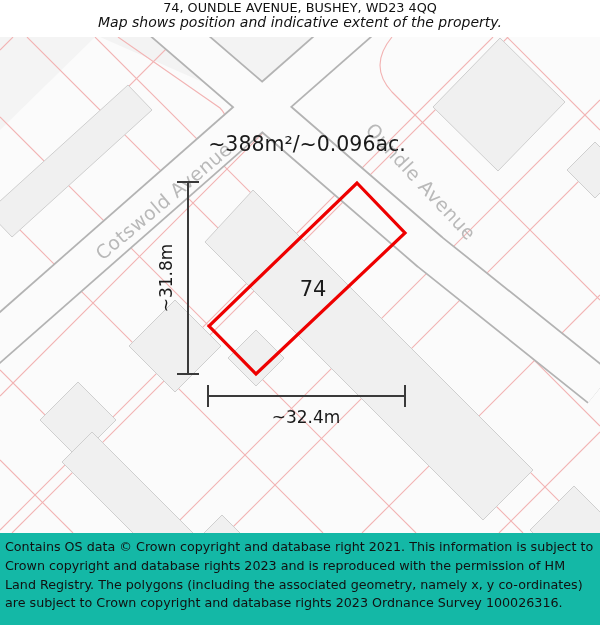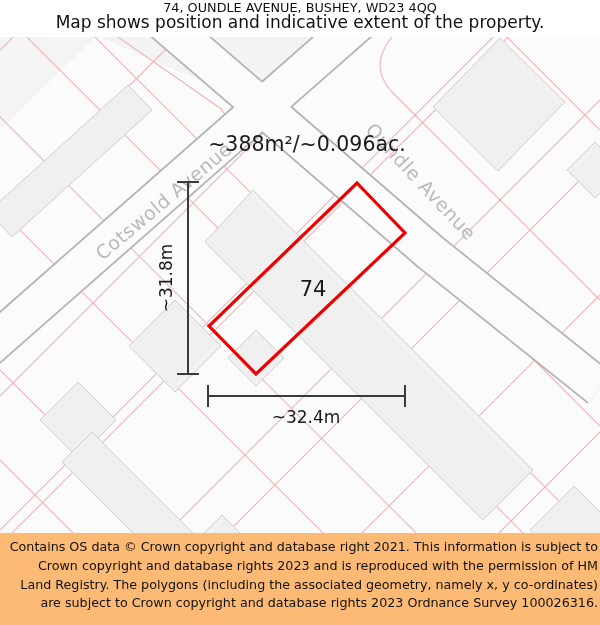--- a/index.html
+++ b/index.html
@@ -1,25 +1,25 @@
 <!DOCTYPE html>
 <html><head>
 <meta charset="utf-8">
 <style>
   html,body{margin:0;padding:0;background:#ffffff;}
   body{width:600px;height:625px;position:relative;overflow:hidden;
        font-family:"DejaVu Sans",sans-serif;color:#111;}
   .header{position:absolute;top:0;left:0;width:600px;height:37px;background:#fff;
           text-align:center;z-index:3;}
   .header .title{font-size:12.8px;line-height:15px;color:#111;}
-  .header .subtitle{font-size:17px;line-height:15px;color:#111;}
+  .header .subtitle{font-size:14px;line-height:15px;color:#111;font-style:italic;}
   .map-wrap{position:absolute;top:37px;left:0;width:600px;height:496px;overflow:hidden;}
   svg{display:block;}
-  .footer{position:absolute;top:533px;left:0;width:600px;height:92px;background:#fdba74;
-          z-index:3;text-align:right;}
+  .footer{position:absolute;top:533px;left:0;width:600px;height:92px;background:#14b8a6;
+          z-index:3;}
   .footer p{margin:0;padding:5px 2px 0 5px;font-size:12.7px;line-height:18.8px;color:#111;}
   .parcel{stroke:#f2b3b3;stroke-width:1.1;fill:none;}
   .bld{fill:#f0f0f0;stroke:#cfcfcf;stroke-width:1;}
   .road-under{stroke:#b3b3b3;stroke-width:40;fill:none;stroke-linejoin:round;stroke-linecap:butt;}
   .road-over{stroke:#fbfbfb;stroke-width:36.5;fill:none;stroke-linejoin:round;stroke-linecap:butt;}
   .street-label{fill:#b9b9b9;font-size:19px;letter-spacing:0.5px;}
   .dim{stroke:#3a3a3a;stroke-width:2;fill:none;}
   .dim-label{fill:#1a1a1a;font-size:17px;}
   .big-label{fill:#1a1a1a;font-size:20.5px;}
   .plot-label{fill:#1a1a1a;font-size:21px;}

